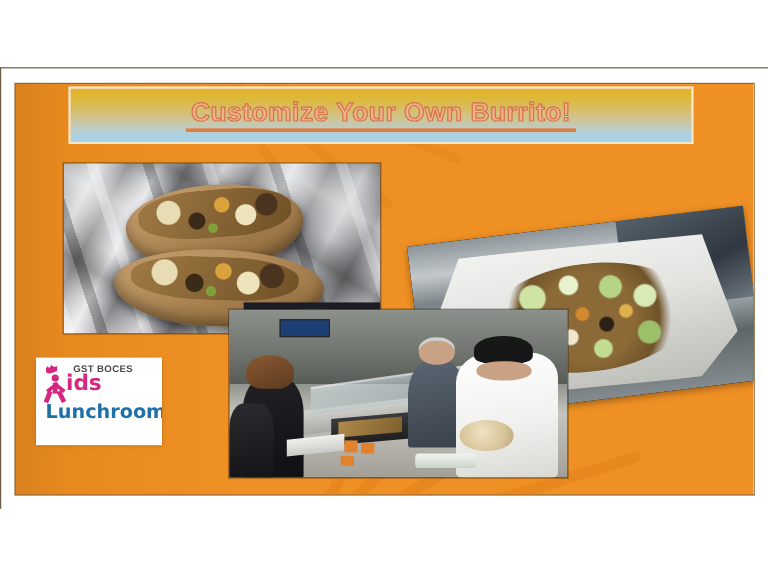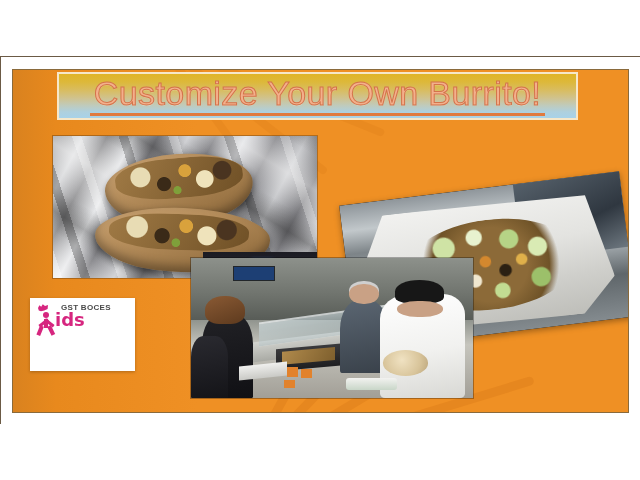--- a/index.html
+++ b/index.html
@@ -45,21 +45,21 @@
     position:absolute;left:57px;top:72px;width:521px;height:48px;
     background:linear-gradient(180deg,
         #e0b427 0%, #ddb83a 18%, #d8bd63 38%, #cfc391 56%,
         #bfcbbd 72%, #aed0de 86%, #a8d2e8 100%);
     border:2px solid #f6e7c9;
     box-sizing:border-box;
     display:flex;align-items:center;justify-content:center;
     z-index:6;
   }
   .title-text{
-    font-size:34px;font-weight:normal;letter-spacing:.4px;
+    font-size:22px;font-weight:bold;letter-spacing:.4px;
     color:#f3b08c;
     -webkit-text-stroke:1px #d4734a;
     text-shadow:0 1px 0 rgba(255,255,255,.25);
     border-bottom:3px solid #e07a3e;
     padding:0 4px 2px 4px;line-height:1.05;
     white-space:nowrap;
   }
 
   
   .photo{position:absolute;overflow:hidden;background:#2a2a2a;}
@@ -260,20 +260,21 @@
         <span class="kid-figure">
           <span class="head"></span>
             <span class="arm1"></span>
             <span class="arm2"></span>
           <span class="body"></span>
             <span class="leg1"></span>
             <span class="leg2"></span>
         </span>
         <span class="logo-ids">ids</span>
       </div>
+      <div class="logo-lunchroom">Lunchroom</div>
     </div>
 
   </div>
 
   <div class="title-banner">
     <span class="title-text">Customize Your Own Burrito!</span>
   </div>
 
 </div>
 

